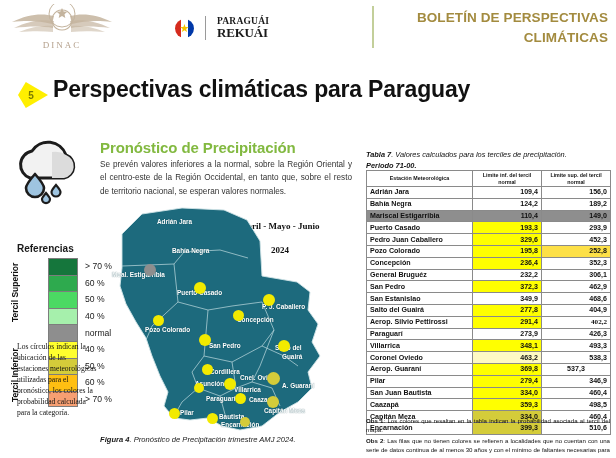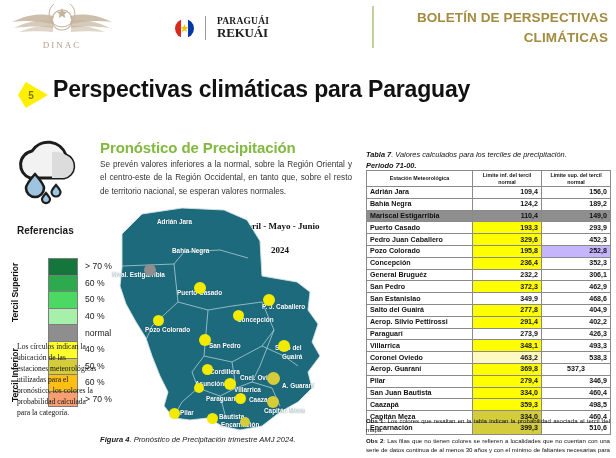--- a/index.html
+++ b/index.html
@@ -44,21 +44,21 @@
   
   #cloud-icon { position:absolute; left:8px; top:134px; width:82px; height:72px; }
 
   
   #forecast-head { position:absolute; left:100px; top:139px; font-size:15px; font-weight:bold;
      color:#82b940; letter-spacing:-.1px; }
   #forecast-body { position:absolute; left:100px; top:158px; width:252px; font-size:8.2px;
      color:#333; line-height:1.62; text-align:justify; }
 
   
-  #ref-title { position:absolute; left:17px; top:225px; font-size:10px; font-weight:bold; color:#1a1a1a; }
+  #ref-title { position:absolute; left:17px; top:243px; font-size:10px; font-weight:bold; color:#1a1a1a; }
   #legend { position:absolute; left:48px; top:258px; width:76px; }
   .lg-row { display:flex; align-items:center; height:16.6px; }
   .lg-swatch { width:30px; height:16.6px; border:1px solid #7d7d7d; border-bottom:none; }
   .lg-row:last-child .lg-swatch { border-bottom:1px solid #7d7d7d; }
   .lg-label { font-size:8.6px; color:#222; margin-left:7px; white-space:nowrap; }
   #terc-sup, #terc-inf {
     position:absolute; left:10px; font-size:8.5px; font-weight:bold; color:#111;
     writing-mode: vertical-rl; transform: rotate(180deg); text-align:center;
   }
   #terc-sup { top:259px; height:66px; }
@@ -313,21 +313,21 @@
           <td class="num" style="background: rgb(255, 255, 255);">293,9</td>
         </tr>
         <tr>
           <td class="name" style="background: rgb(255, 255, 255);">Pedro Juan Caballero</td>
           <td class="num" style="background: rgb(255, 255, 0);">329,6</td>
           <td class="num" style="background: rgb(255, 255, 255);">452,3</td>
         </tr>
         <tr>
           <td class="name" style="background: rgb(255, 255, 255);">Pozo Colorado</td>
           <td class="num" style="background: rgb(255, 255, 0);">195,8</td>
-          <td class="num" style="background: #c4b5fd;">252,8</td>
+          <td class="num" style="background: #fde047;">252,8</td>
         </tr>
         <tr>
           <td class="name" style="background: rgb(255, 255, 255);">Concepción</td>
           <td class="num" style="background: rgb(255, 255, 0);">236,4</td>
           <td class="num" style="background: rgb(255, 255, 255);">352,3</td>
         </tr>
         <tr>
           <td class="name" style="background: rgb(255, 255, 255);">General Bruguéz</td>
           <td class="num" style="background: rgb(255, 255, 255);">232,2</td>
           <td class="num" style="background: rgb(255, 255, 255);">306,1</td>
@@ -343,21 +343,21 @@
           <td class="num" style="background: rgb(255, 255, 255);">468,6</td>
         </tr>
         <tr>
           <td class="name" style="background: rgb(255, 255, 255);">Salto del Guairá</td>
           <td class="num" style="background: rgb(255, 255, 0);">277,8</td>
           <td class="num" style="background: rgb(255, 255, 255);">404,9</td>
         </tr>
         <tr>
           <td class="name" style="background: rgb(255, 255, 255);">Aerop. Silvio Pettirossi</td>
           <td class="num" style="background: rgb(255, 255, 0);">291,4</td>
-          <td class="num" style="background: rgb(255, 255, 255);">402,2</td>
+          <td class="num" style="background: rgb(255, 255, 255); font-family: Liberation Serif, serif;">402,2</td>
         </tr>
         <tr>
           <td class="name" style="background: rgb(255, 255, 255);">Paraguarí</td>
           <td class="num" style="background: rgb(255, 255, 255);">273,9</td>
           <td class="num" style="background: rgb(255, 255, 255);">426,3</td>
         </tr>
         <tr>
           <td class="name" style="background: rgb(255, 255, 255);">Villarrica</td>
           <td class="num" style="background: rgb(255, 255, 0);">348,1</td>
           <td class="num" style="background: rgb(255, 255, 255);">493,3</td>

